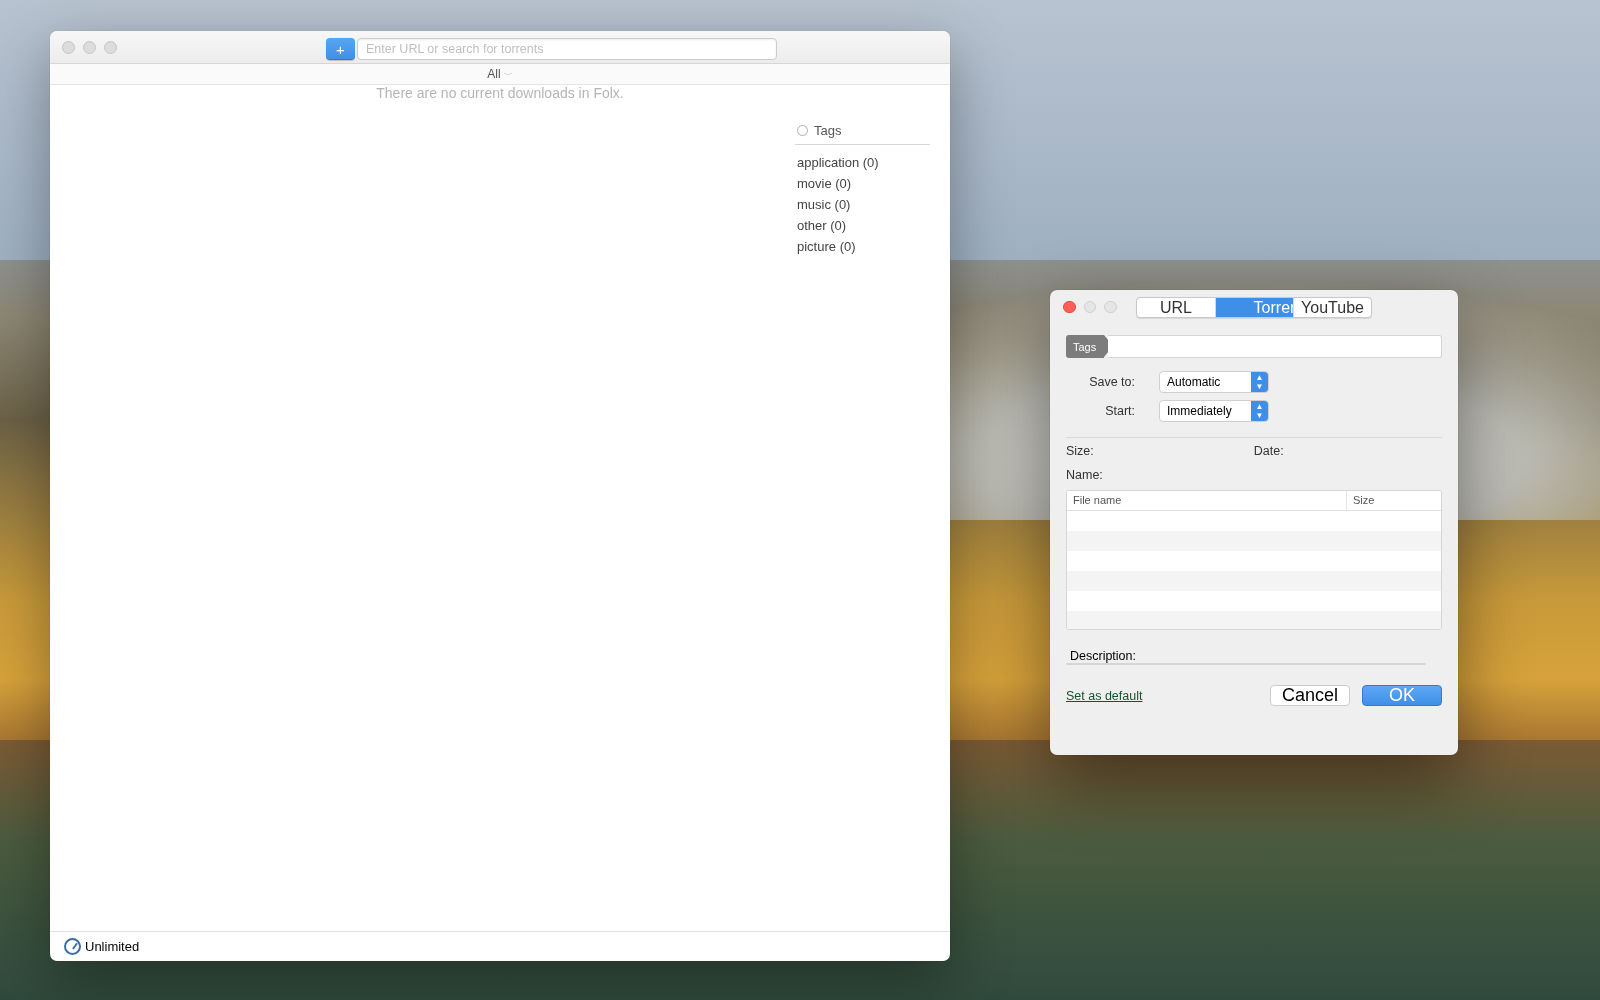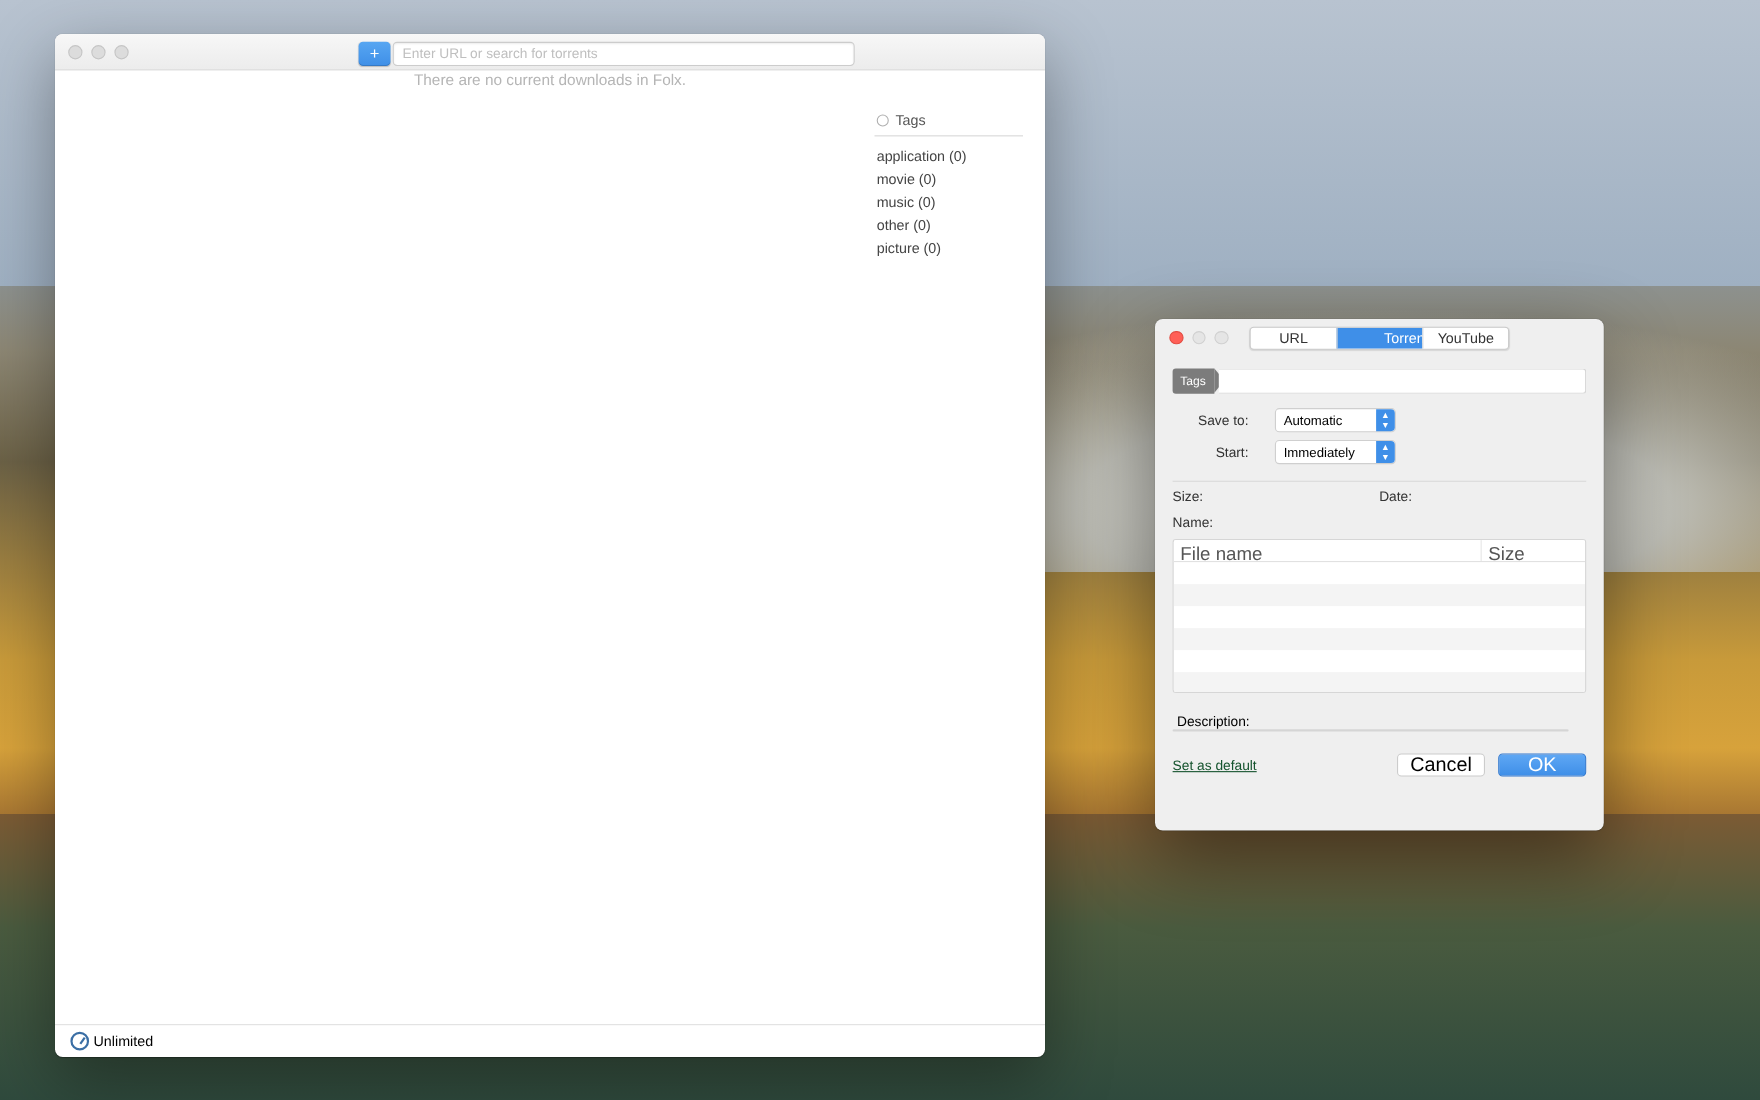--- a/index.html
+++ b/index.html
@@ -68,21 +68,21 @@
   .d-titlebar { height:34px; display:flex; align-items:center; position:relative; }
   .d-traffic { display:flex; gap:8px; position:absolute; left:13px; top:10.5px;}
   .d-traffic span { width:12.5px; height:12.5px; border-radius:50%; }
   .tl-red { background:#ff5f57; border:0.5px solid #e24b41;}
   .tl-dim { background:#e5e5e5; border:0.5px solid #d0d0d0;}
   .segmented {
     position:absolute; left:50%; top:7px; transform:translateX(-50%);
     display:flex; height:21px; border:1px solid #c9c9c9; border-radius:4px; overflow:hidden;
     background:#fff; box-shadow:0 0.5px 1px rgba(0,0,0,.1);
   }
-  .segmented div { width:78px; display:flex; align-items:center; justify-content:center; font-size:13px; color:#333; cursor:default; }
+  .segmented div { width:78px; display:flex; align-items:center; justify-content:center; font-size:16px; color:#333; cursor:default; }
   .segmented div + div { border-left:1px solid #d7d7d7; }
   .segmented .active { background:#3f8fe8; color:#fff;padding-left:48px; }
 
   .d-body { padding:0 16px; display:flex; flex-direction:column; }
   .torrent-input-wrap { position:relative; margin-top:0px;}
   .torrent-input {
     width:100%; height:23px; border:1px solid #c9c9c9; border-radius:4px; background:#fff;
     box-shadow:0 0 0 3px #a5c8f3; padding:0 36px 0 8px; font-size:12.5px;
   }
   .torrent-input::placeholder { color:#bfbfbf; }
@@ -109,21 +109,21 @@
   .select .stepper { position:absolute; right:0; top:0; width:17px; height:100%; background:#3f8fe8; border-radius:0 3.5px 3.5px 0; display:flex; flex-direction:column;}
   .select .stepper::before,.select .stepper::after { content:""; flex:1; display:flex; }
   .stepper-arrows { position:absolute; right:3px; top:1px; color:#fff; font-size:8px; line-height:9px; text-align:center; width:11px;}
 
   .d-divider { height:1px; background:#d9d9d9; margin:15px 16px 0 16px; }
   .info-line { padding:10px 16px 0 16px; font-size:12.5px; color:#333; display:flex; }
   .info-line .pair { display:flex; gap:4px; }
   .info-line .date-pair { margin-left:160px; }
 
   .file-table { margin:8px 16px 0 16px; border:1px solid #d6d6d6; border-radius:3px; background:#fff; height:140px; overflow:hidden;}
-  .ft-head { display:flex; height:20px; background:#fff; border-bottom:1px solid #e1e1e1; font-size:17px; color:#555;}
+  .ft-head { display:flex; height:20px; background:#fff; border-bottom:1px solid #e1e1e1; font-size:11px; color:#555;}
   .ft-head div { padding:3px 6px;}
   .ft-col-name { flex:1; border-right:1px solid #e6e6e6;}
   .ft-col-size { width:94px;}
   .ft-rows div { height:20px; }
   .ft-rows div:nth-child(even){ background:#f4f4f4;}
 
   .desc-row { display:flex; margin:14px 32px 0 16px; font-size:12.5px;flex-direction:column; }
   .desc-row .lbl { width:78px; text-align:right; padding-right:8px; padding-top:5px;}
   .desc-box { flex:1; height:40px; background:#fff; border:1px solid #d5d5d5; border-radius:3px;}
 
@@ -149,20 +149,24 @@
       <span></span>
     </div>
     <div class="addbtn">
       <span>+</span>
     </div>
     <div class="searchbox">
       <input type="text" placeholder="Enter URL or search for torrents" style="">
     </div>
   </div>
 
+  <div class="filterbar">
+    <span>All</span>
+    <span class="chev">﹀</span>
+  </div>
 
   <div class="body">
     <div class="content-area">
       <div class="empty-msg">There are no current downloads in Folx.</div>
     </div>
 
     <div class="tags-panel">
       <div class="tags-hdr">
         <span class="circle"></span>
         <span>Tags</span>

